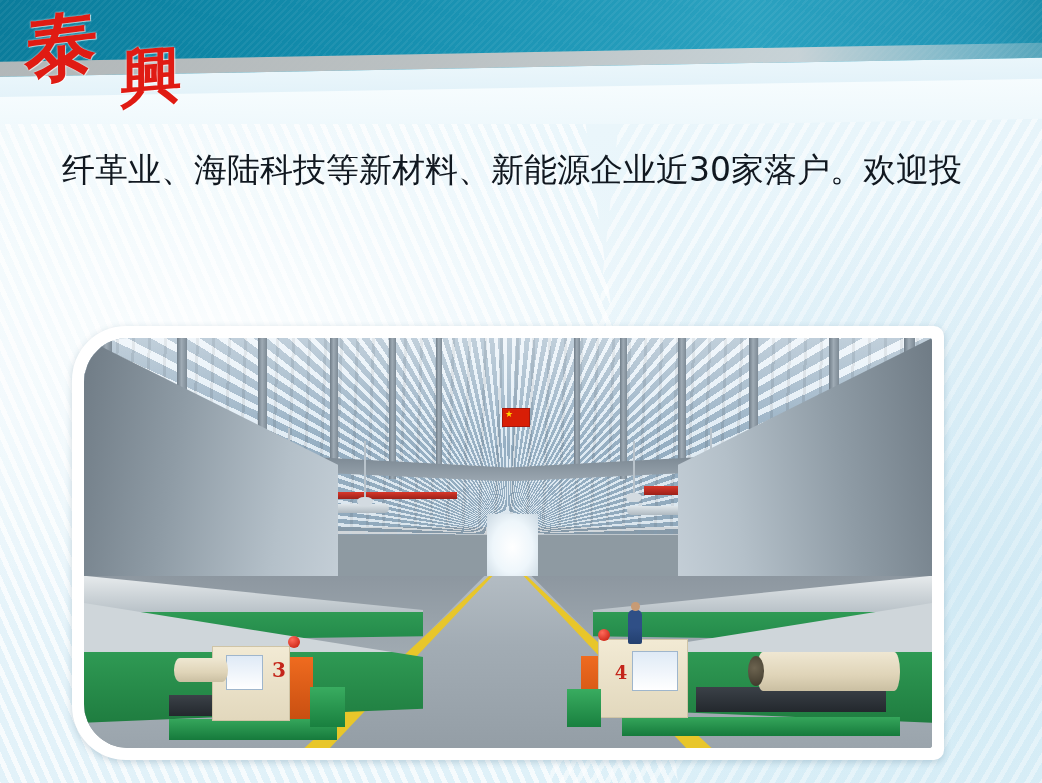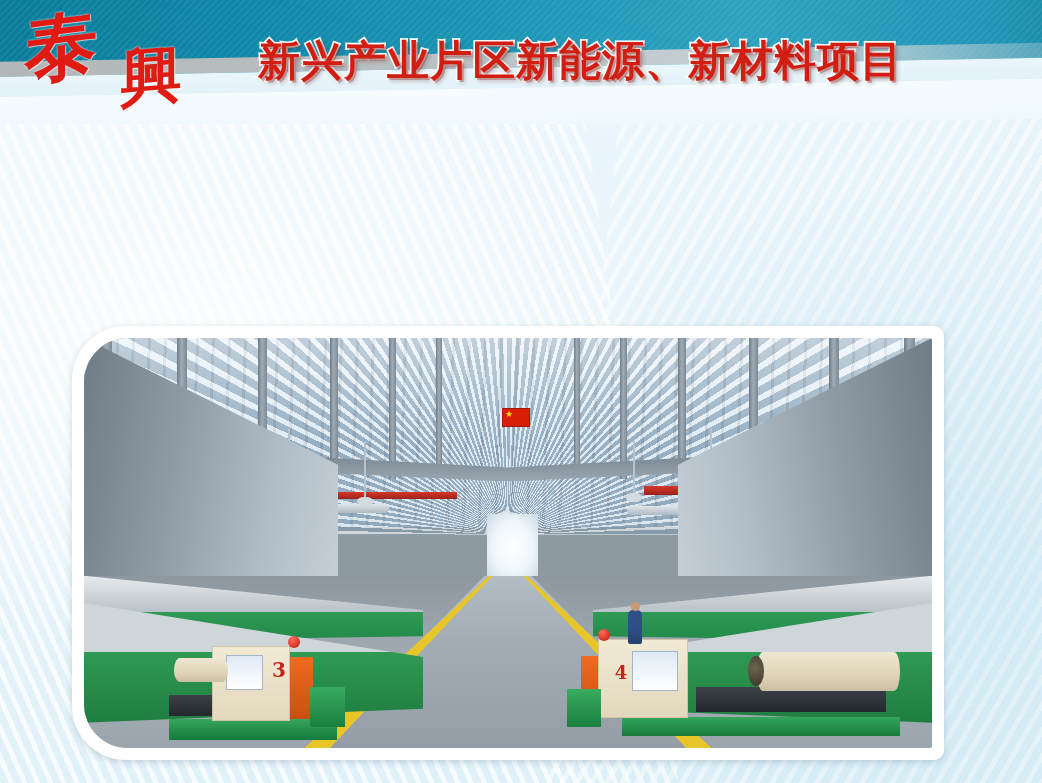--- a/index.html
+++ b/index.html
@@ -226,23 +226,23 @@
     <div class="gray-band"></div>
     <div class="pale-band"></div>
     <div class="pale-band2"></div>
   </div>
 
   <div class="logo">
     <span class="c1">泰</span>
     <span class="c2">興</span>
   </div>
 
-  <div class="title">新兴产业片区新能源、新材料项目</div>
 
   <div class="para">
+    <span class="l">纤革业、海陆科技等新材料、新能源企业近30家落户。欢迎投</span>
   </div>
 
   <div class="photo-frame">
     <div class="photo blur">
 
       <div class="ph-sky"></div>
       <div class="ph-roof"></div>
 
       <div class="ph-cols">
         <i style="left:2%;width:11px;height:62%"></i>

